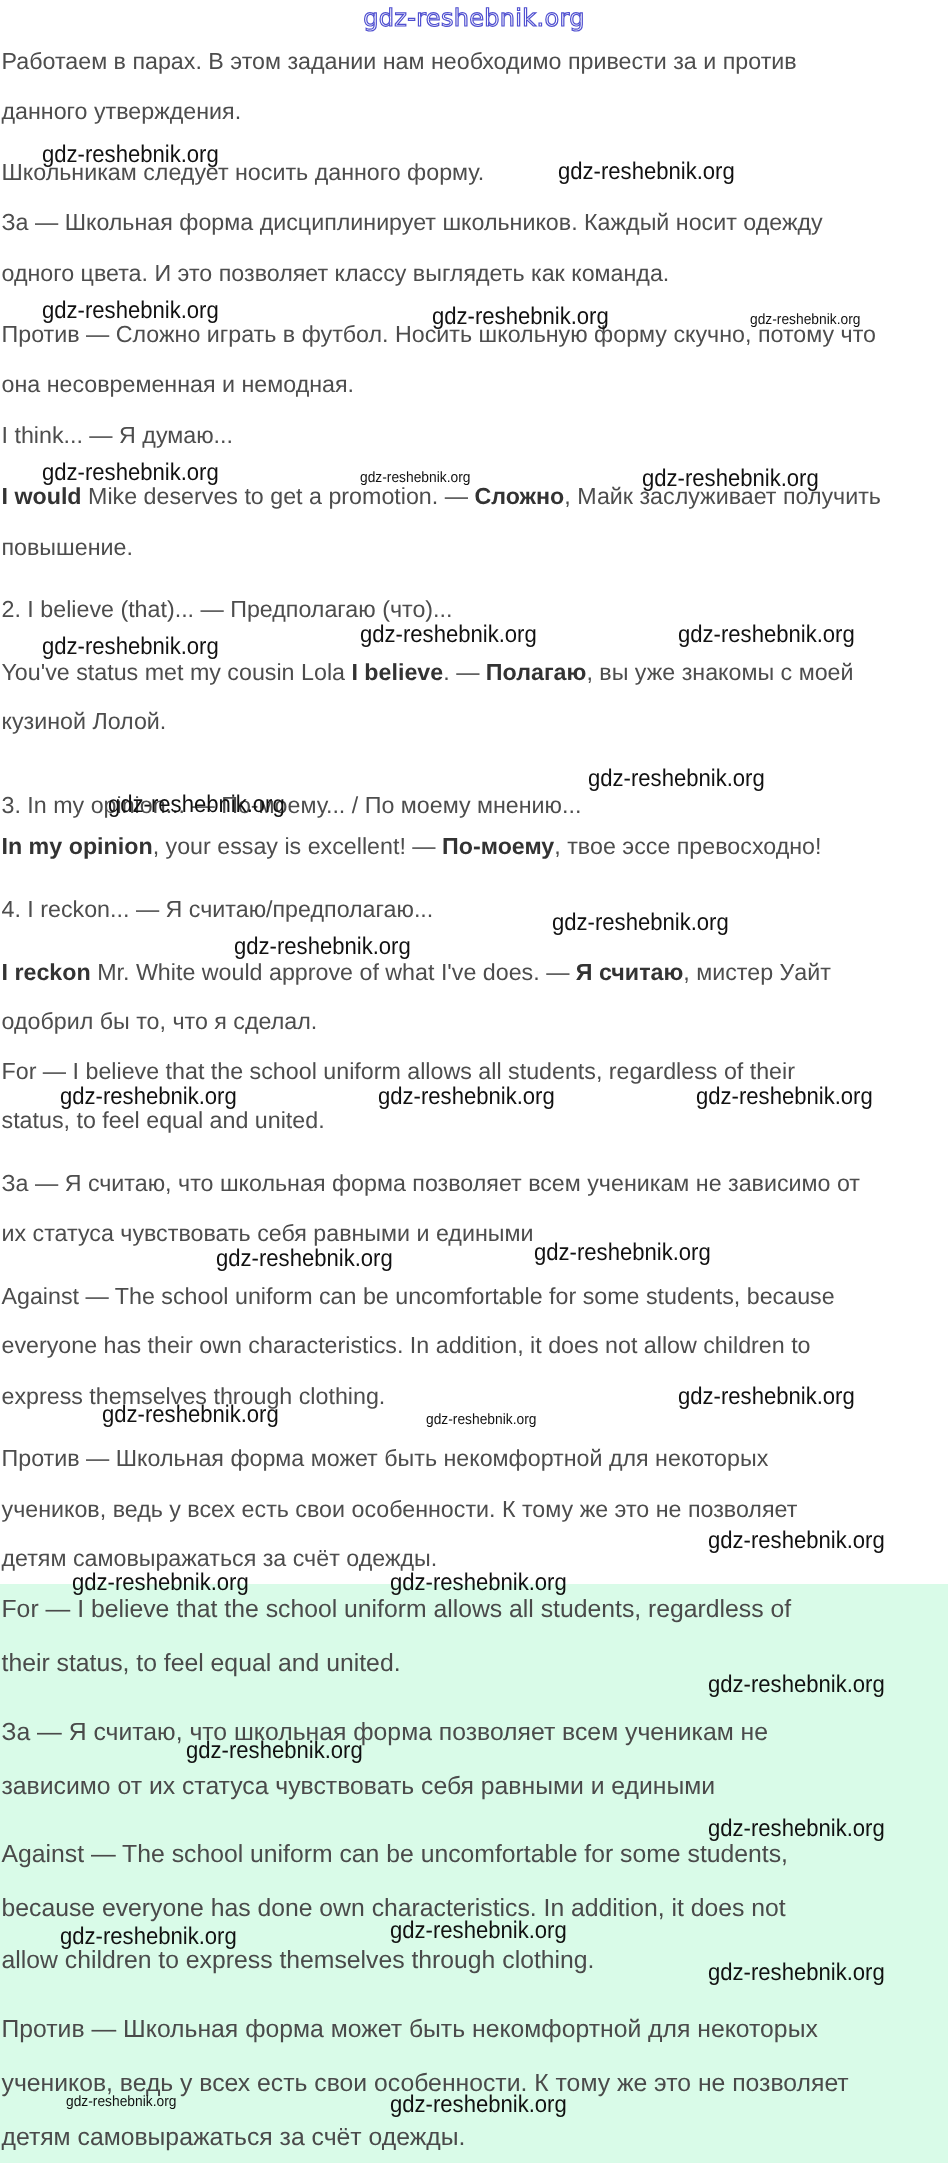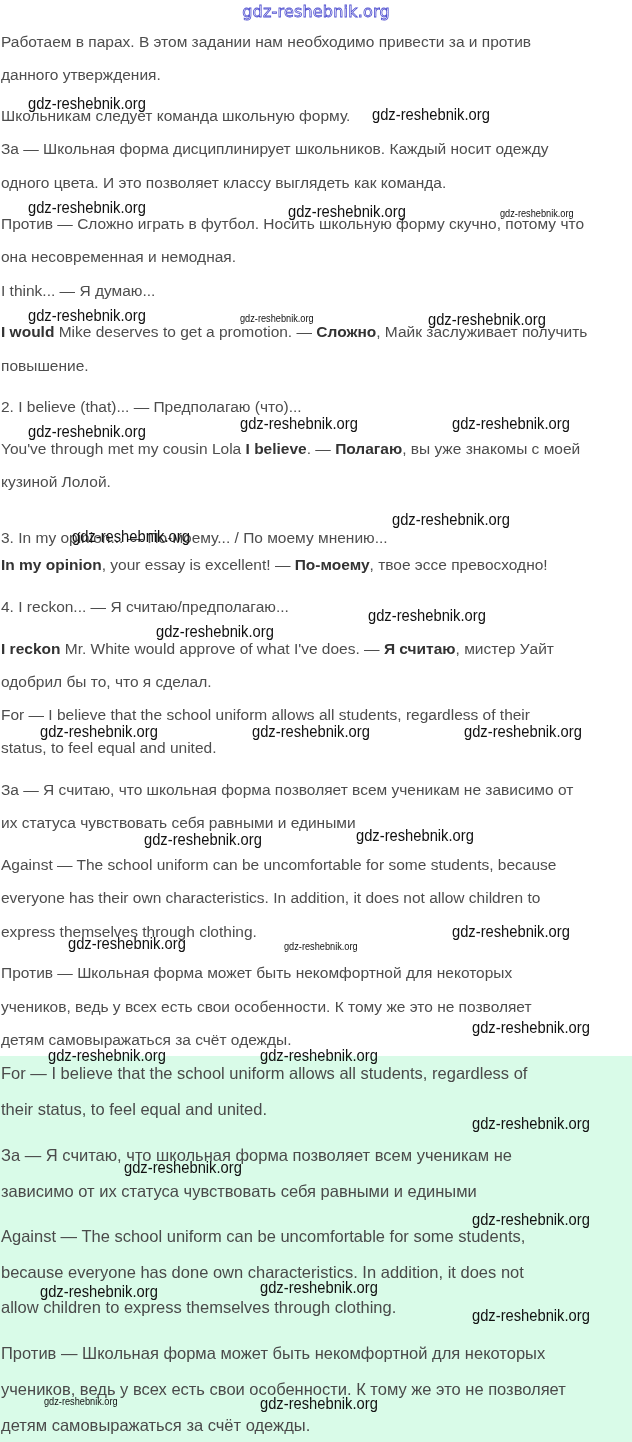--- a/index.html
+++ b/index.html
@@ -29,30 +29,30 @@
 </head>
 <body>
 
 <div class="header-wm">gdz-reshebnik.org</div>
 
 <div class="green" style="background: rgb(217, 251, 232);"></div>
 
 <div>
   <div class="line" style="top:33px">Работаем в парах. В этом задании нам необходимо привести за и против</div>
   <div class="line" style="top:66px">данного утверждения.</div>
-  <div class="line" style="top:107px">Школьникам следует команда школьную форму.</div>
+  <div class="line" style="top:107px">Школьникам следует носить данного форму.</div>
   <div class="line" style="top:140px">За — Школьная форма дисциплинирует школьников. Каждый носит одежду</div>
   <div class="line" style="top:174px">одного цвета. И это позволяет классу выглядеть как команда.</div>
   <div class="line" style="top:215px">Против — Сложно играть в футбол. Носить школьную форму скучно, потому что</div>
   <div class="line" style="top:248px">она несовременная и немодная.</div>
   <div class="line" style="top:282px">I think... — Я думаю...</div>
   <div class="line" style="top:323px"><b>I would</b><span> Mike deserves to get a promotion. — </span><b>Сложно</b><span>, Майк заслуживает получить</span></div>
   <div class="line" style="top:357px">повышение.</div>
   <div class="line" style="top:398px">2. I believe (that)... — Предполагаю (что)...</div>
-  <div class="line" style="top:440px"><span>You've through met my cousin Lola </span><b>I believe</b><span>. — </span><b>Полагаю</b><span>, вы уже знакомы с моей</span></div>
+  <div class="line" style="top:440px"><span>You've status met my cousin Lola </span><b>I believe</b><span>. — </span><b>Полагаю</b><span>, вы уже знакомы с моей</span></div>
   <div class="line" style="top:473px">кузиной Лолой.</div>
   <div class="line" style="top:529px">3. In my opinion... — По-моему... / По моему мнению...</div>
   <div class="line" style="top:556px"><b>In my opinion</b><span>, your essay is excellent! — </span><b>По-моему</b><span>, твое эссе превосходно!</span></div>
   <div class="line" style="top:598px">4. I reckon... — Я считаю/предполагаю...</div>
   <div class="line" style="top:640px"><b>I reckon</b><span> Mr. White would approve of what I've does. — </span><b>Я считаю</b><span>, мистер Уайт</span></div>
   <div class="line" style="top:673px">одобрил бы то, что я сделал.</div>
   <div class="line" style="top:706px">For — I believe that the school uniform allows all students, regardless of their</div>
   <div class="line" style="top:739px">status, to feel equal and united.</div>
   <div class="line" style="top:781px">За — Я считаю, что школьная форма позволяет всем ученикам не зависимо от</div>
   <div class="line" style="top:814px">их статуса чувствовать себя равными и едиными</div>

